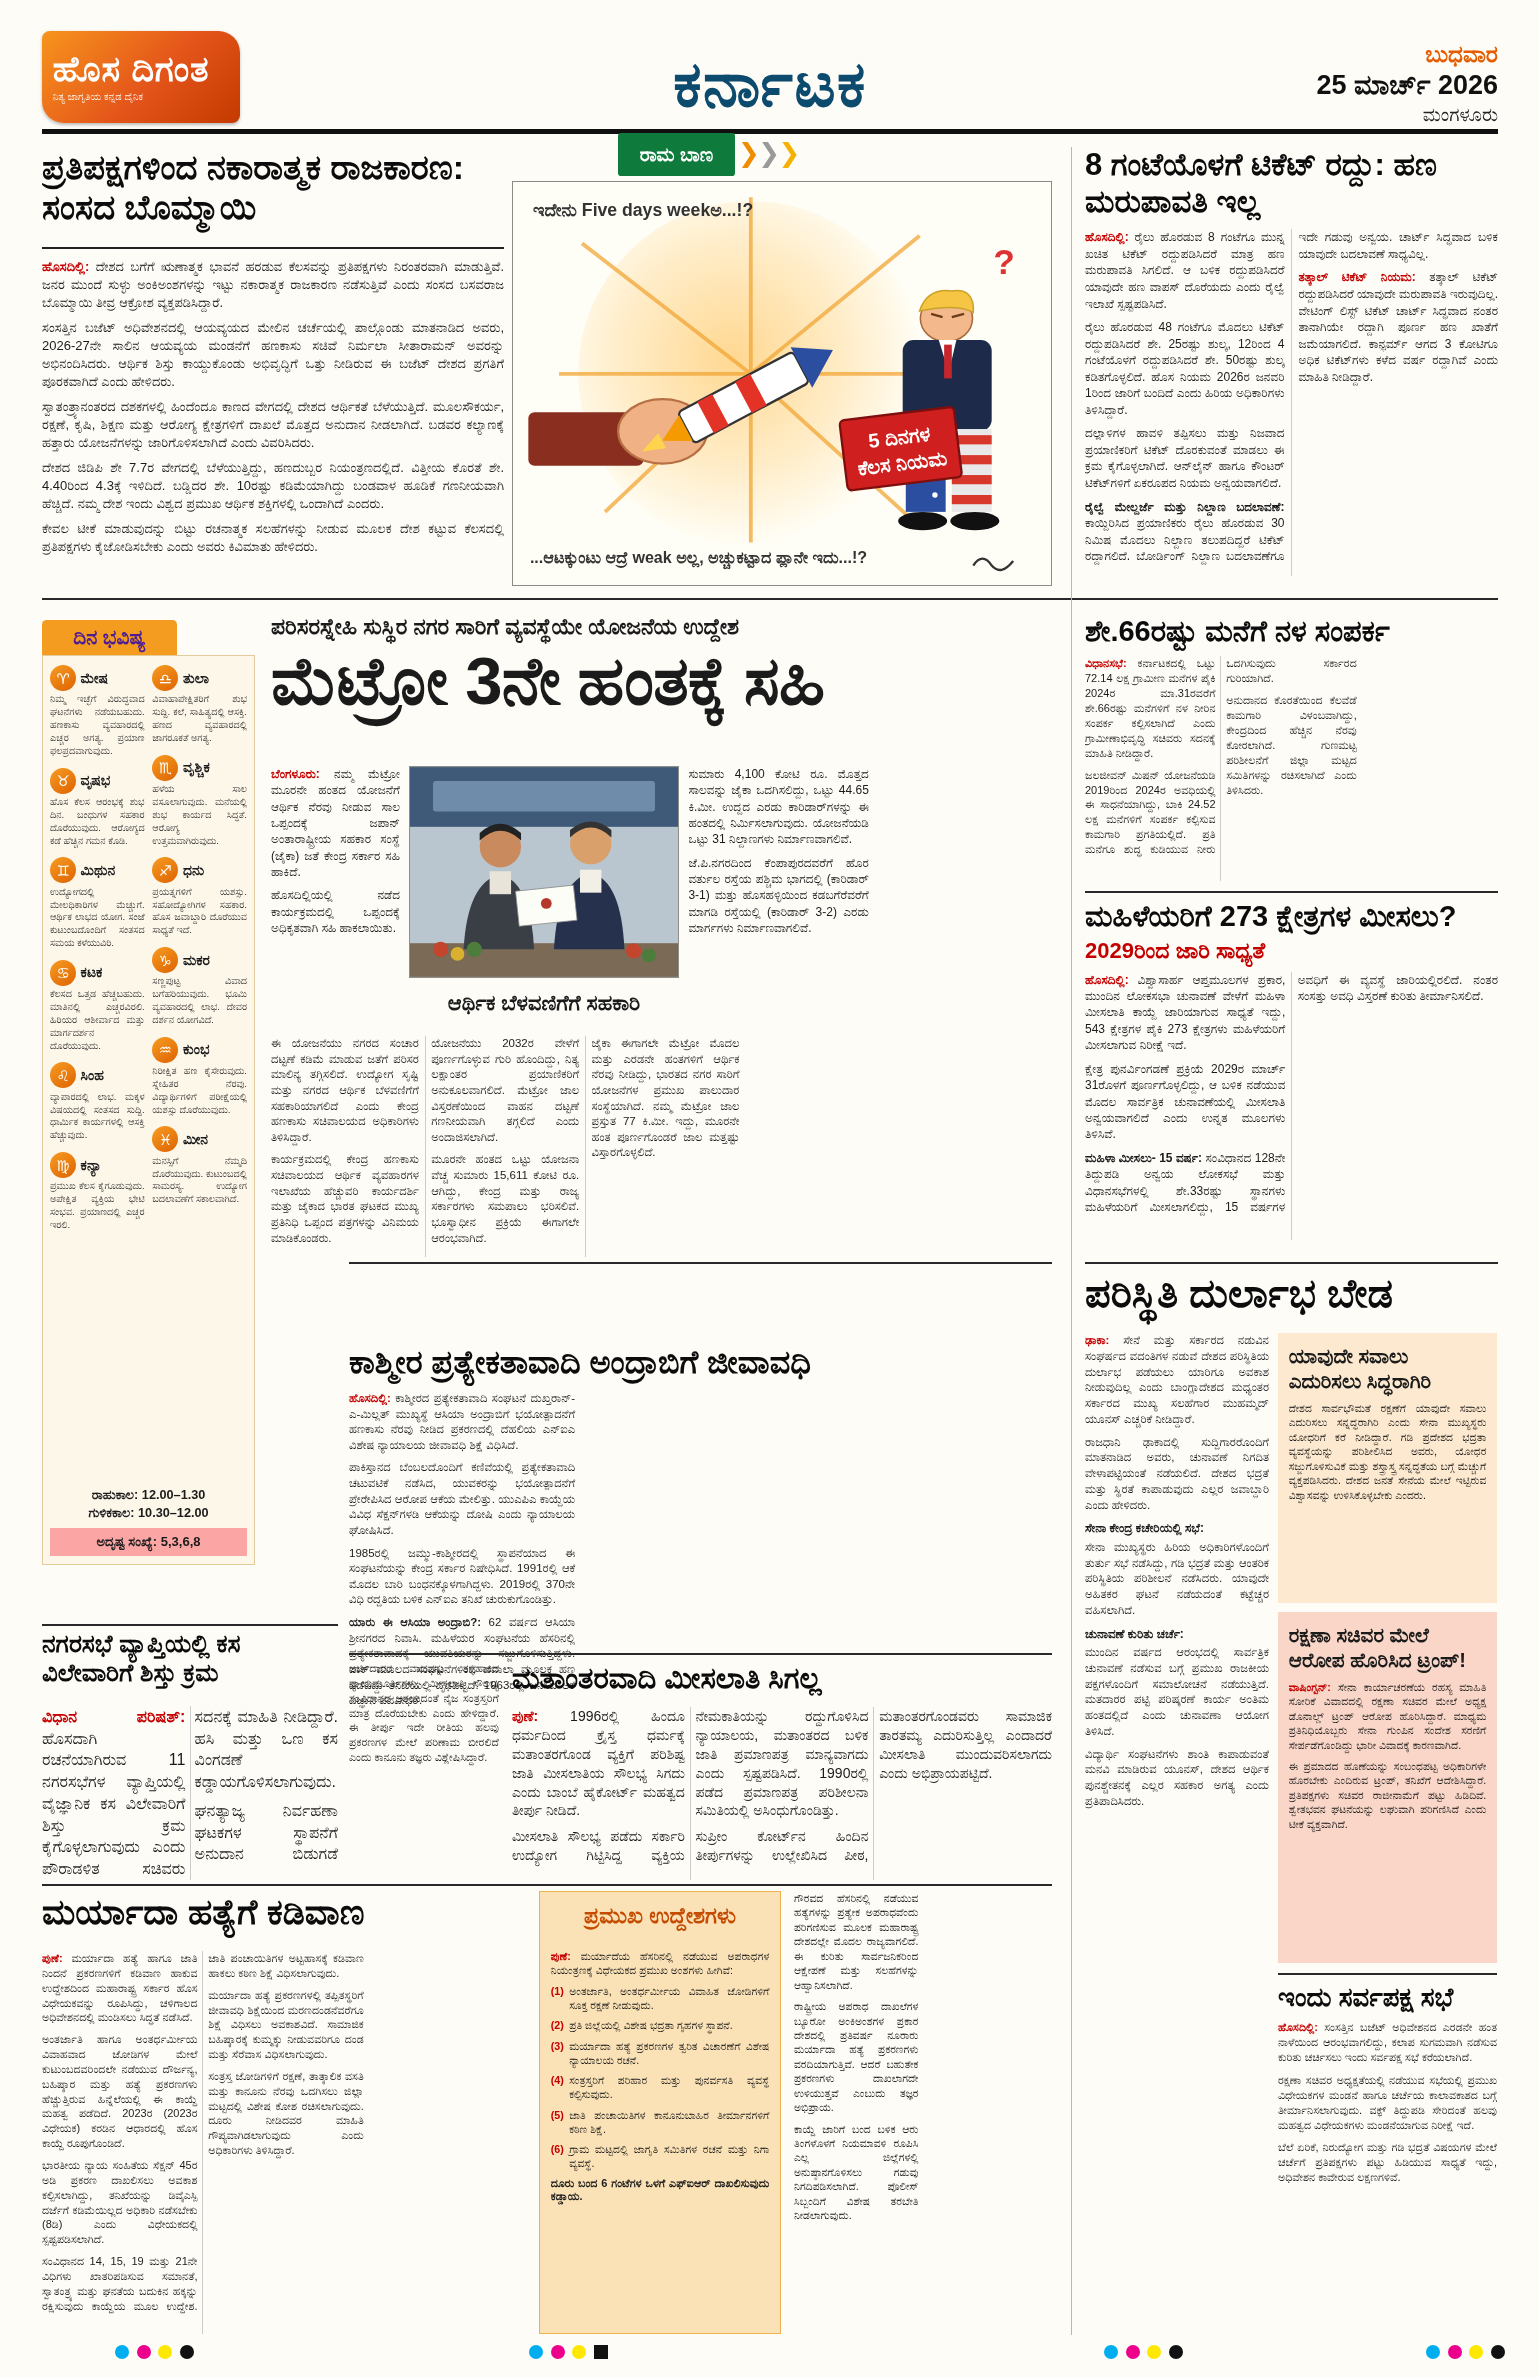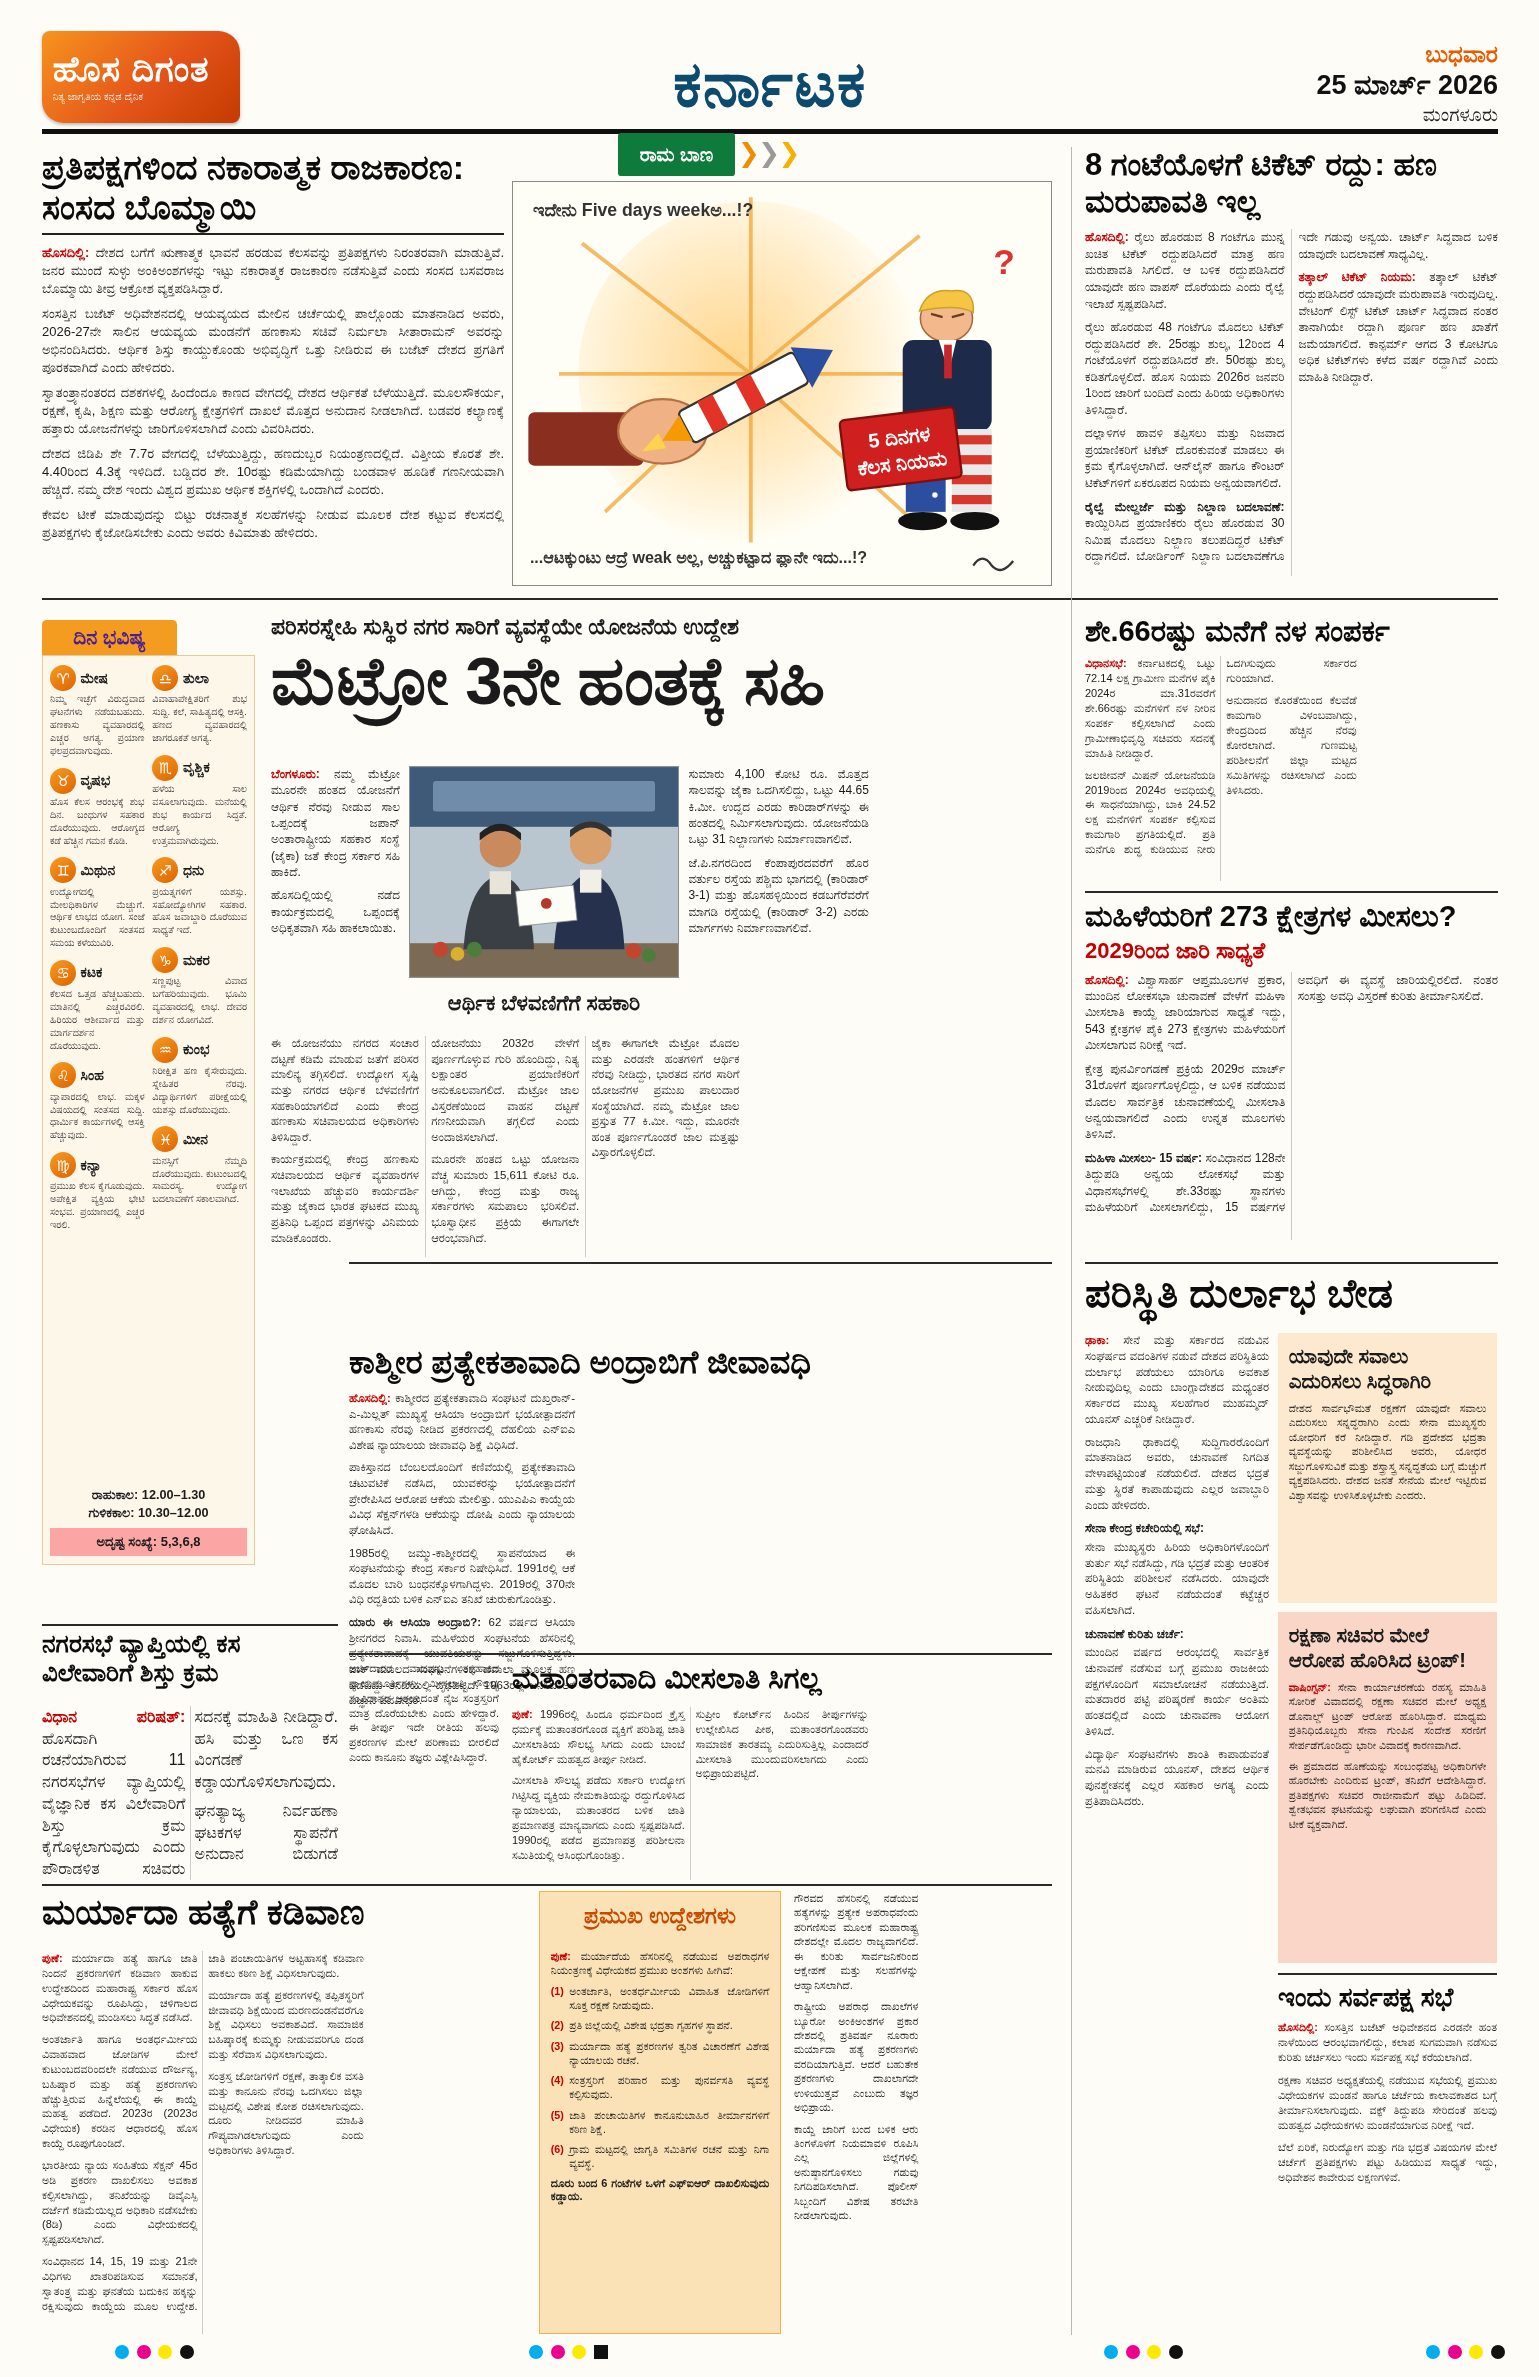--- a/index.html
+++ b/index.html
@@ -21,21 +21,21 @@
   .rule{background:#2a2a2a}
   .vrule{background:#b9b9b4}
   
   .art{overflow:hidden}
   .art p{text-align:justify;margin-bottom:7px}
   .dl{color:#c50000;font-weight:bold}
   .ih{font-weight:bold}
   .ih-red{font-weight:bold;color:#c50000}
   .hl{font-weight:bold;color:#0c0c0c;line-height:1.18}
   
-  .bommai-hl{font-size:34px;border-bottom:2.3px solid #222;padding-bottom:6px}
+  .bommai-hl{font-size:34px;border-bottom:2.3px solid #222;padding-bottom:20px}
   .bommai-body{margin-top:9.2px;height:330px;font-size:13px;line-height:1.38}
   
   .cartoon-label{left:618px;top:133px;width:117px;height:43px;background:#0e7a3c;color:#fff;font-weight:bold;
                  font-size:19px;display:flex;align-items:center;justify-content:center;border-radius:3.1px;line-height:1.05;text-align:center}
   .chev{left:738px;top:138px;font-size:26px;font-weight:bold;letter-spacing:-1.5px}
   .chev span:nth-child(1){color:#f08c00}.chev span:nth-child(2){color:#9a9a9a}.chev span:nth-child(3){color:#f5b000}
   .cartoon-box{left:512px;top:181px;width:540px;height:405px;border:1.5px solid #8a8a86;background:#fffef6}
   
   .ticket-hl{font-size:31px}
   .ticket-body{margin-top:9.2px;height:347px;font-size:12px;line-height:1.38;column-count:2;column-gap:14px;column-rule:0.8px solid #ccc;column-fill:auto}
@@ -74,21 +74,21 @@
   .women-sub{font-size:22px;font-weight:bold;color:#c50000;margin-top:4.6px}
   .women-body{margin-top:7.7px;height:268px;font-size:12px;line-height:1.37;column-count:2;column-gap:12.3px;column-rule:0.8px solid #ccc;column-fill:auto}
   
   .kashmir{left:349px;top:1344px;width:703px;height:376px}
   .kashmir-hl{font-size:32px;width:675px}
   .kashmir-body{margin-top:9.2px;height:321px;font-size:11.5px;line-height:1.36;column-count:3;column-gap:12.3px;column-rule:0.8px solid #ccc;column-fill:auto}
   
   .convert{left:349px;top:1661px;width:703px;height:219px}
   .convert-sideA{position:absolute;left:0;top:0;width:150px;height:219px;font-size:11px;line-height:1.35;overflow:hidden}
   .convert-hl{position:absolute;left:163px;top:0;width:491px;font-size:29px}
-  .convert-body{position:absolute;left:163px;top:46px;right:0;height:173px;font-size:11px;line-height:1.35;
+  .convert-body{position:absolute;left:163px;top:46px;right:0;height:173px;font-size:14px;line-height:1.35;
                 column-count:3;column-gap:10.7px;column-rule:0.8px solid #ccc;column-fill:auto;overflow:hidden}
   
   .waste{left:42px;top:1630px;width:296px;height:250px}
   .waste-hl{font-size:24.5px}
   .waste-body{margin-top:18px;height:175px;font-size:16px;line-height:1.36;column-count:2;column-gap:9.2px;column-rule:0.8px solid #ccc;column-fill:auto}
   
   .honor{left:42px;top:1891px;width:1010px;height:445px}
   .honor-hl{font-size:35px;width:491px}
   .honor-body{position:absolute;top:60px;left:0;width:488px;height:383px;font-size:11px;line-height:1.35;
               column-count:3;column-gap:10.7px;column-rule:0.8px solid #ccc;column-fill:auto;overflow:hidden}

